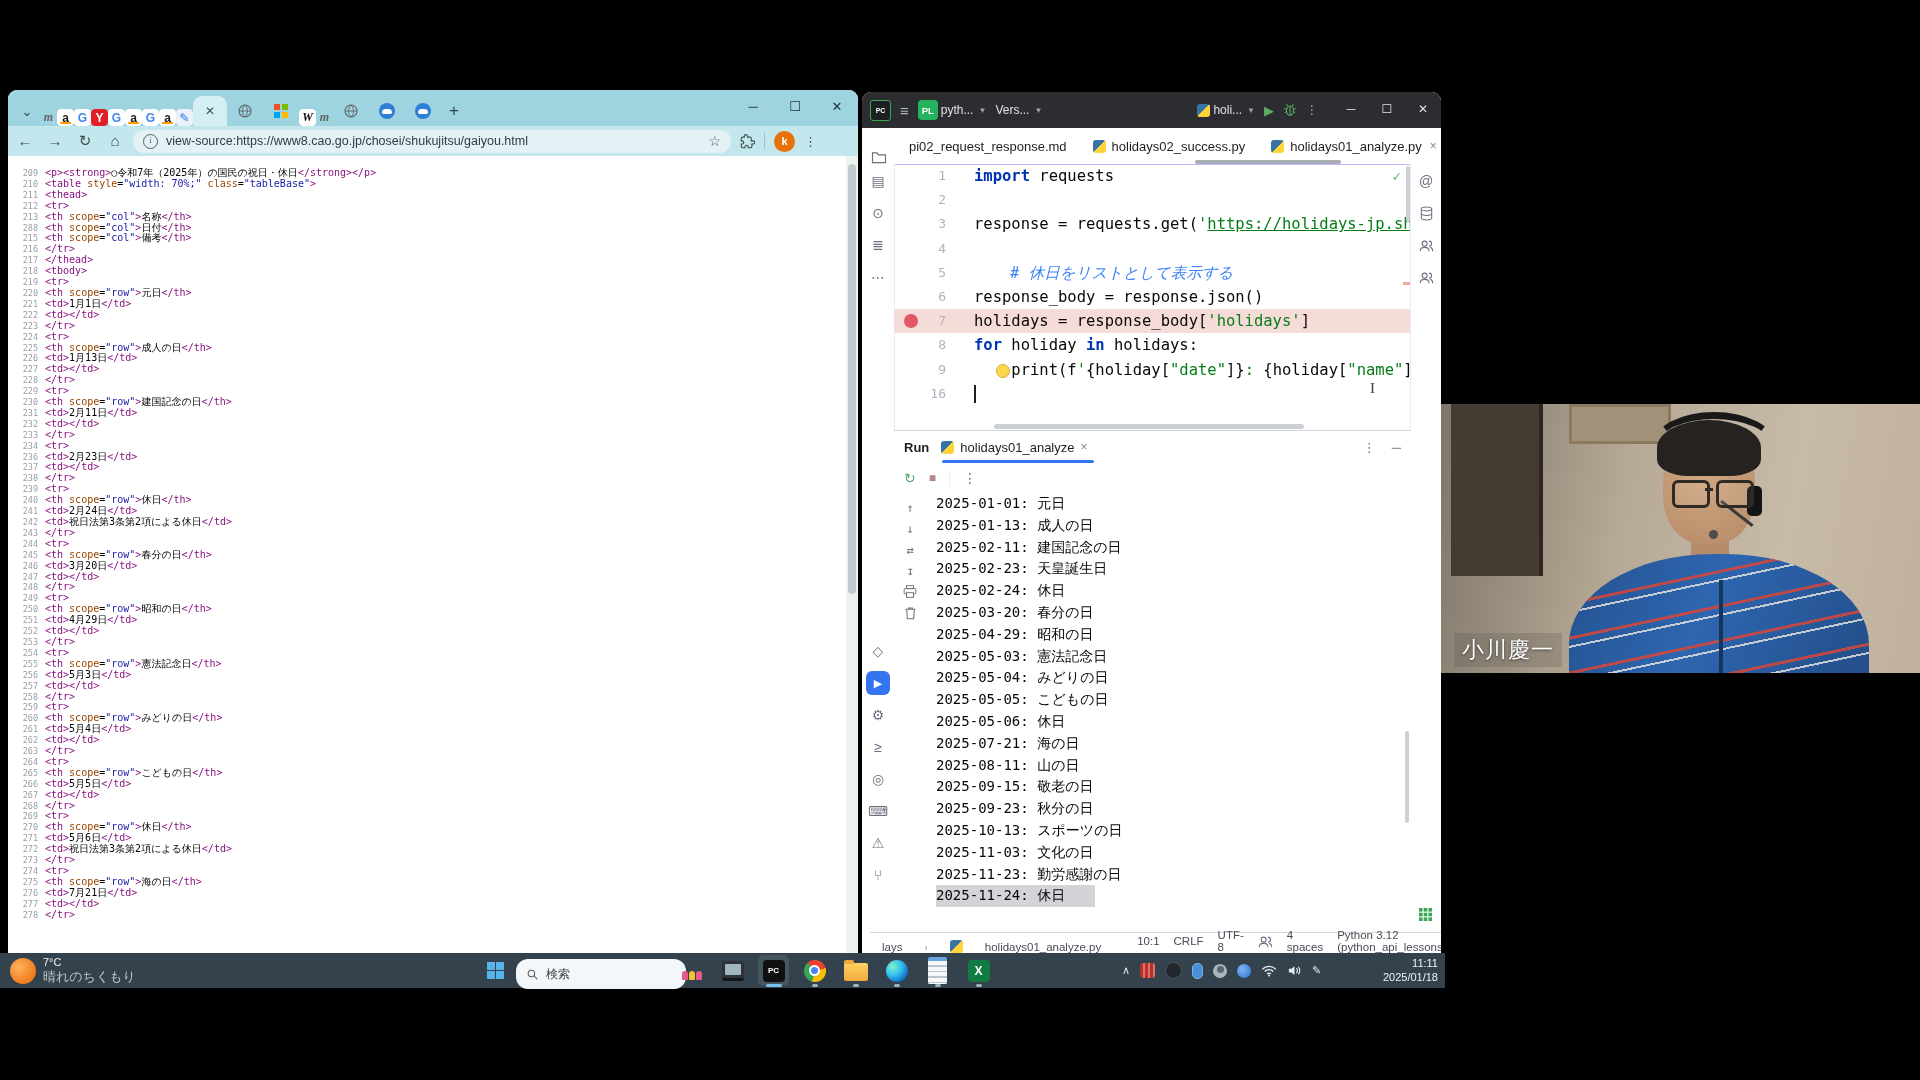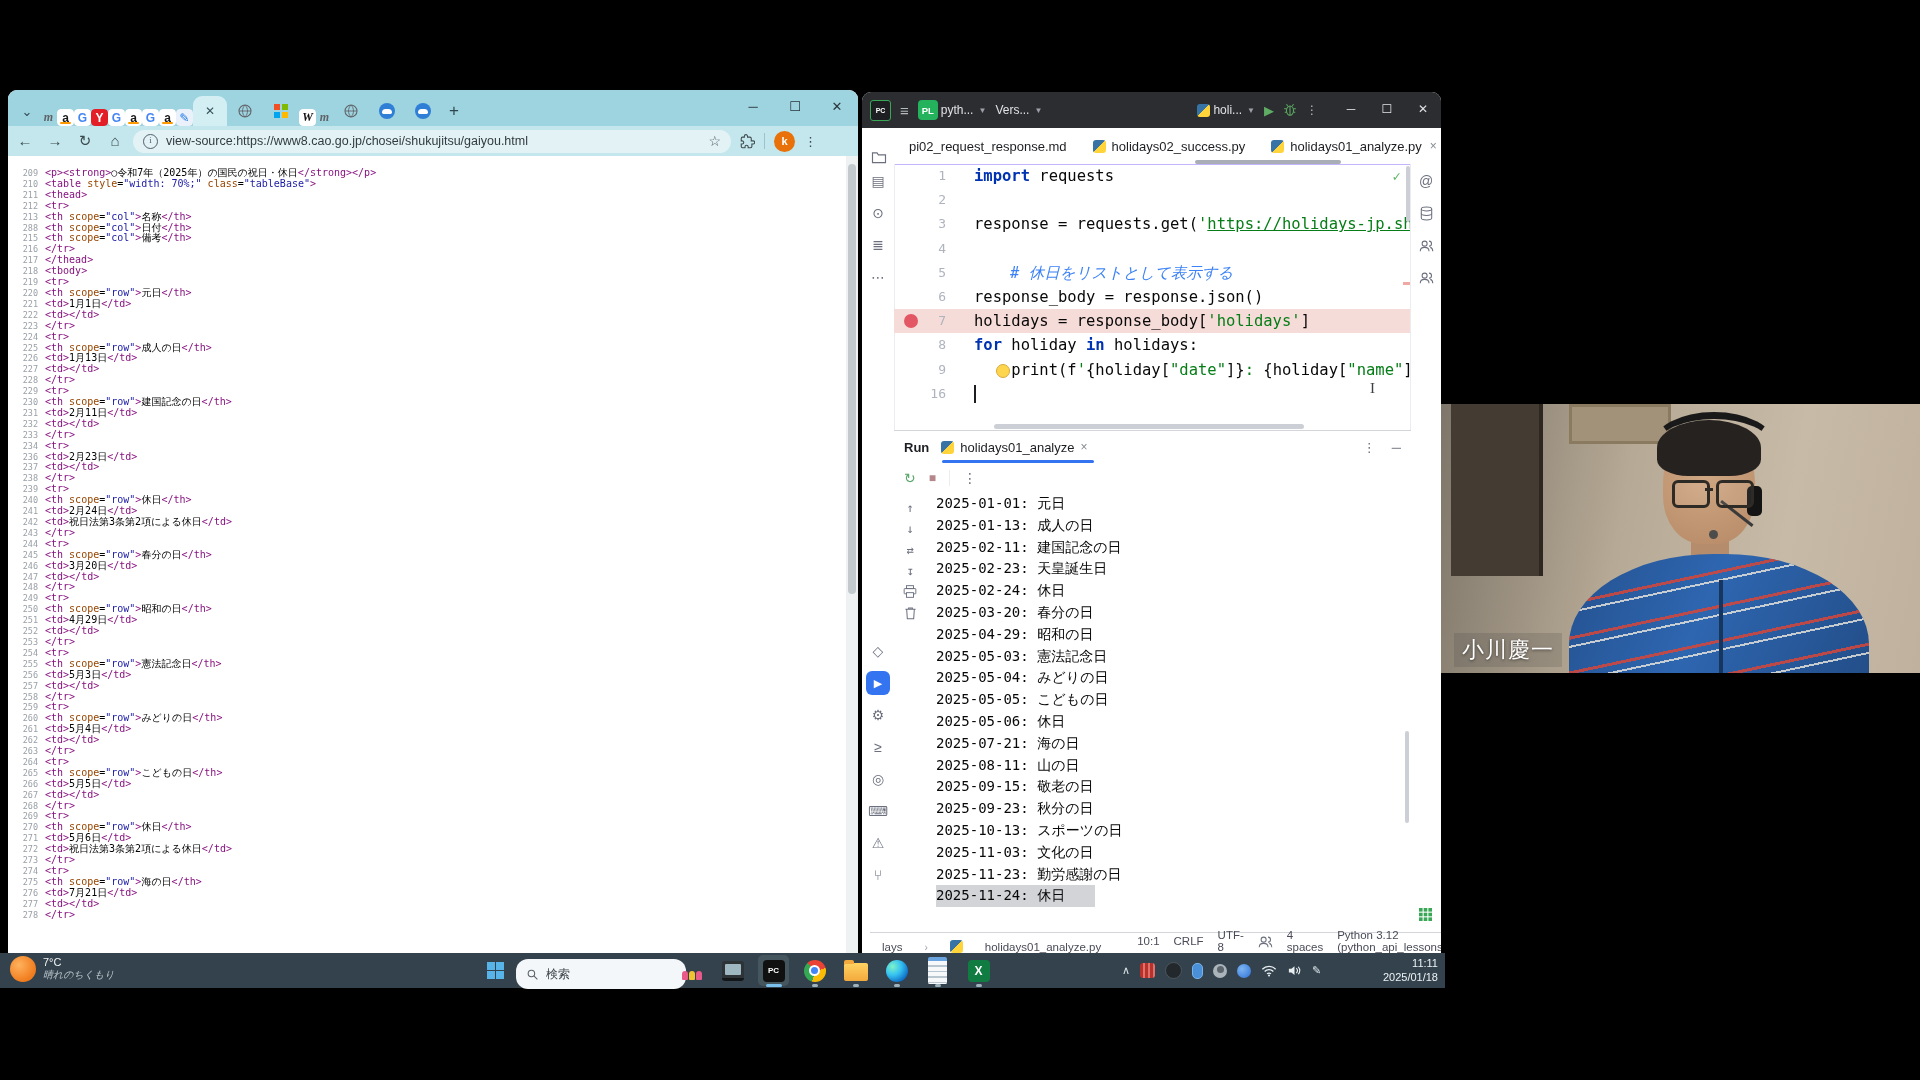--- a/index.html
+++ b/index.html
@@ -122,21 +122,21 @@
   .pc-status{position:absolute;left:8px;right:0;bottom:0;height:20px;border-top:1px solid #d3d5db;background:#fff;
     display:flex;align-items:flex-end;font-size:11.5px;color:#494b57;padding:0 12px;gap:22px;}
   .pc-status .seg{margin-left:14px;}
   .pc-status .right{margin-left:auto;display:flex;align-items:center;}
   .crumb-sep{color:#9da0a8;font-size:10px;}
   
   .taskbar{position:absolute;left:0;top:953px;width:1445px;height:35px;background:#33424c;}
   .weather{position:absolute;left:10px;top:3px;display:flex;gap:7px;align-items:center;}
   .wicon{width:26px;height:26px;border-radius:50%;background:radial-gradient(circle at 35% 35%,#ffb25e,#f07c1d 70%);}
   .wtxt .t1{color:#f2f5f7;font-size:11px;}
-  .wtxt .t2{color:#b9c4cb;font-size:10px;font-style:italic;}
+  .wtxt .t2{color:#b9c4cb;font-size:13px;}
   .winlogo{position:absolute;left:487px;top:9px;width:17px;height:17px;display:grid;grid-template-columns:1fr 1fr;gap:1.5px;}
   .winlogo i{background:#57b3e8;display:block;}
   .searchpill{position:absolute;left:516px;top:6px;width:150px;height:30px;border-radius:12px;background:#f4f7f9;
     display:flex;align-items:center;gap:7px;padding:0 10px;color:#3c444a;font-size:12px;}
   .apps{position:absolute;left:676px;top:2px;display:flex;gap:10px;}
   .app{width:31px;height:31px;display:flex;align-items:center;justify-content:center;position:relative;}
   .app .dot{position:absolute;bottom:-1px;left:50%;transform:translateX(-50%);width:6px;height:3px;border-radius:2px;background:#9fb3bd;}
   .app.isactive{background:#46565f;border-radius:5px;}
   .app.isactive .dot{width:16px;background:#7cc0ee;}
   .ap-tulips{display:flex;gap:1px;align-items:flex-end;height:18px;}

